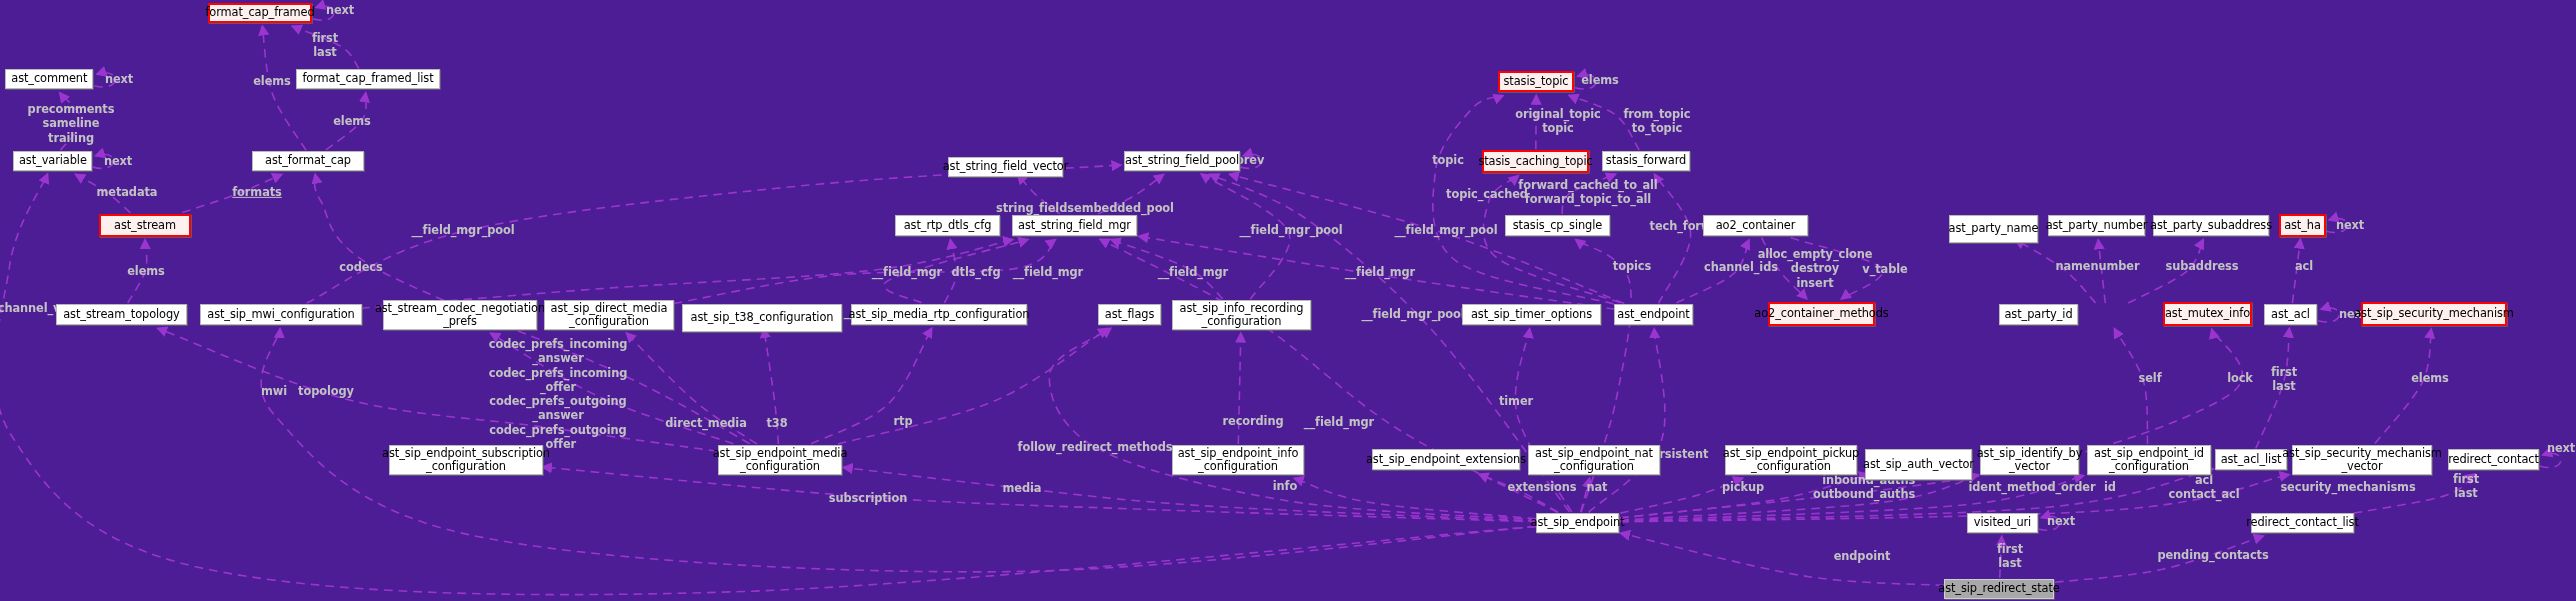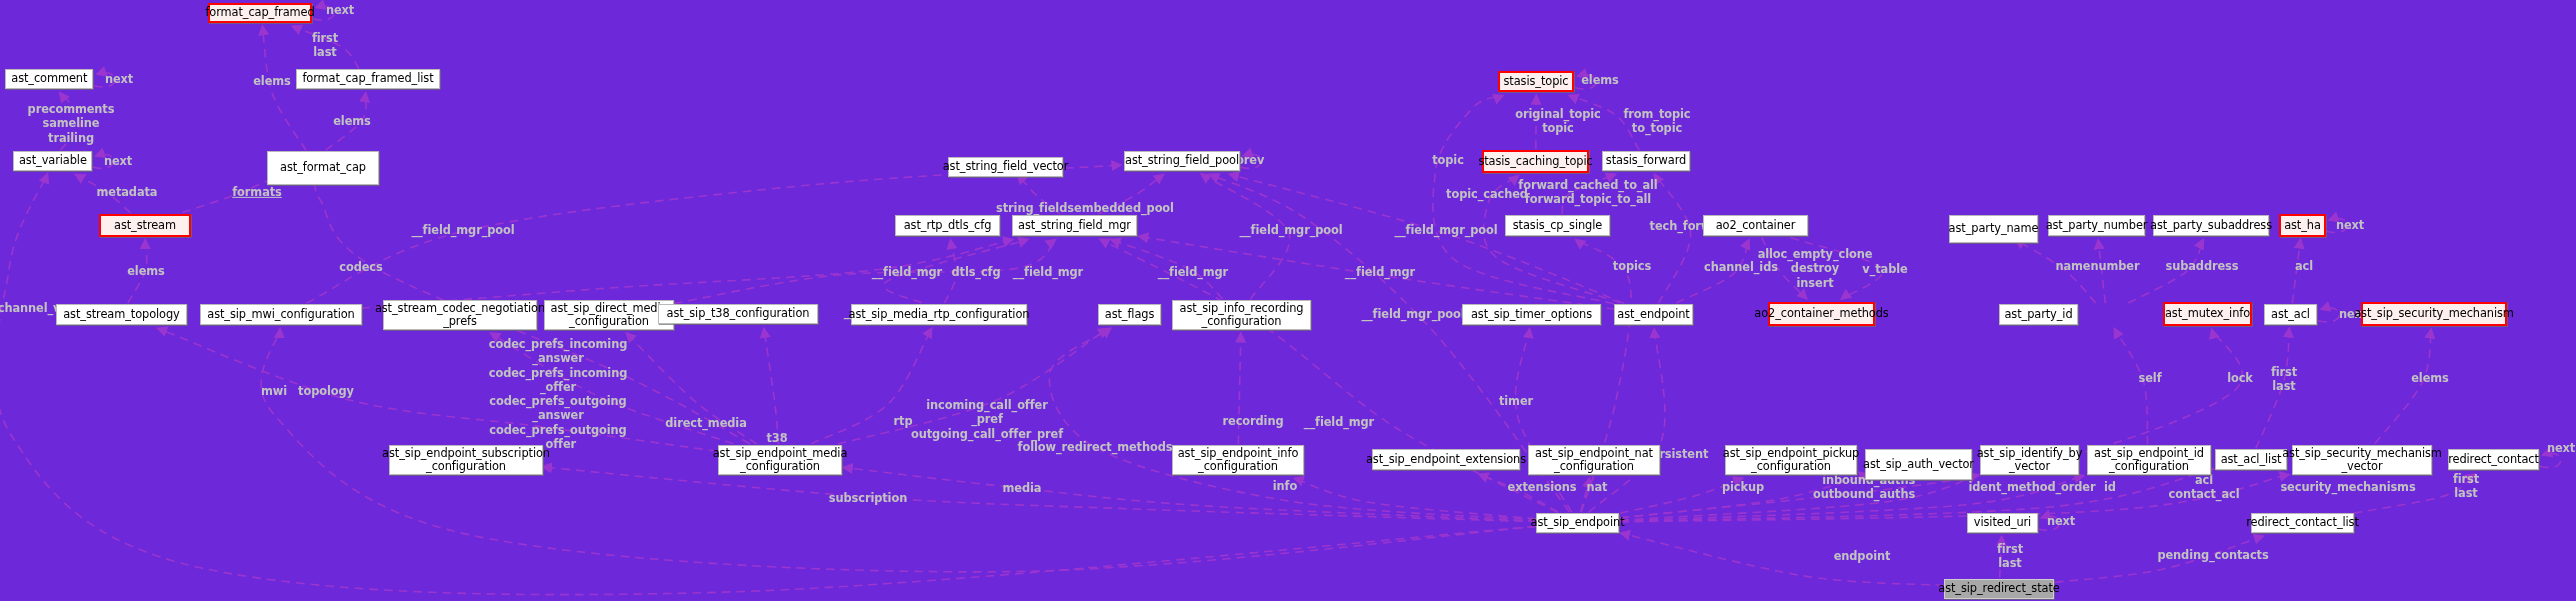--- a/index.html
+++ b/index.html
@@ -1,16 +1,16 @@
 <!DOCTYPE html>
 <html style="font-size:10.7px"><head>
 <meta charset="utf-8">
 <style>
   html,body{margin:0;padding:0;background:#000;}
-  #stage{position:relative;width:2576px;height:602px;background:#6d28d9;overflow:hidden;
+  #stage{position:relative;width:2576px;height:602px;background:#4c1d95;overflow:hidden;
          font-family:"DejaVu Sans","Liberation Sans",sans-serif;}
   #edge-layer{position:absolute;left:0;top:0;width:2576px;height:602px;}
   .node{position:absolute;display:flex;align-items:center;justify-content:center;
         box-sizing:border-box;background:#ffffff;color:#000;border:1.3px solid #b9b9b9;
         font-size:11.4px;line-height:1.18;text-align:center;white-space:pre;z-index:3;
         letter-spacing:-0.1px;box-shadow:0.7px 0.7px 0 #6e6e6e;}
   .node.highlight{background:#fdf0ef;border:2px solid #ff0000;}
   .node.selected{background:#a8a8a8;border:1.3px solid #cfcfcf;}
   .edge-label{position:absolute;transform:translate(-50%,-50%);color:#c2c2c2;
         font-size:11.4px;font-weight:bold;line-height:1.25;text-align:center;
@@ -102,41 +102,41 @@
         <path d="M3472,480 C3513,491 3513,451 3476,463" marker-end="url(#arrow)"></path>
         <path d="M3804,698 C3845,709 3845,669 3808,681" marker-end="url(#arrow)"></path>
         <path d="M3053,792 C3094,803 3094,763 3057,775" marker-end="url(#arrow)"></path>
       </g>
   </svg>
 <div class="node highlight" style="left: 208px; top: 2.7px; width: 104px; height: 20px;">format_cap_framed</div>
     <div class="node" style="left: 5.3px; top: 69px; width: 88px; height: 20px;">ast_comment</div>
     <div class="node" style="left: 296px; top: 69px; width: 144px; height: 20px;">format_cap_framed_list</div>
     <div class="node highlight" style="left: 1498px; top: 71px; width: 76px; height: 21.4px;">stasis_topic</div>
     <div class="node" style="left: 13.4px; top: 151px; width: 79px; height: 20px;">ast_variable</div>
-    <div class="node" style="left: 267px; top: 151px; width: 112px; height: 34px;">ast_format_cap</div>
+    <div class="node" style="left: 252px; top: 151px; width: 112px; height: 20px;">ast_format_cap</div>
     <div class="node" style="left: 948px; top: 157px; width: 115px; height: 20px;">ast_string_field_vector</div>
     <div class="node" style="left: 1124px; top: 151px; width: 116px; height: 20px;">ast_string_field_pool</div>
     <div class="node highlight" style="left: 1482px; top: 150px; width: 107px; height: 23px;">stasis_caching_topic</div>
     <div class="node" style="left: 1602px; top: 151px; width: 88px; height: 20px;">stasis_forward</div>
     <div class="node highlight" style="left: 99px; top: 214px; width: 92px; height: 23px;">ast_stream</div>
     <div class="node" style="left: 895px; top: 215px; width: 105px; height: 21.4px;">ast_rtp_dtls_cfg</div>
     <div class="node" style="left: 1012px; top: 215px; width: 125px; height: 21.4px;">ast_string_field_mgr</div>
     <div class="node" style="left: 1505px; top: 215px; width: 105px; height: 21.4px;">stasis_cp_single</div>
     <div class="node" style="left: 1703px; top: 215px; width: 105px; height: 21.4px;">ao2_container</div>
     <div class="node" style="left: 1949px; top: 215px; width: 89px; height: 28px;">ast_party_name</div>
     <div class="node" style="left: 2048px; top: 215px; width: 97px; height: 21.4px;">ast_party_number</div>
     <div class="node" style="left: 2153px; top: 215px; width: 116px; height: 21.4px;">ast_party_subaddress</div>
     <div class="node highlight" style="left: 2279px; top: 214px; width: 47px; height: 23px;">ast_ha</div>
     <div class="node" style="left: 56px; top: 304px; width: 131px; height: 21.4px;">ast_stream_topology</div>
     <div class="node" style="left: 200px; top: 304px; width: 162px; height: 21.4px;">ast_sip_mwi_configuration</div>
     <div class="node" style="left: 383px; top: 300px; width: 154px; height: 30px;">ast_stream_codec_negotiation
 _prefs</div>
     <div class="node" style="left: 544px; top: 300px; width: 130px; height: 30px;">ast_sip_direct_media
 _configuration</div>
-    <div class="node" style="left: 658px; top: 304px; width: 160px; height: 20px;">ast_sip_t38_configuration</div>
+    <div class="node" style="left: 682px; top: 304px; width: 160px; height: 28px;">ast_sip_t38_configuration</div>
     <div class="node" style="left: 851px; top: 304px; width: 176px; height: 21.4px;">ast_sip_media_rtp_configuration</div>
     <div class="node" style="left: 1098px; top: 304px; width: 63px; height: 21.4px;">ast_flags</div>
     <div class="node" style="left: 1172px; top: 300px; width: 139px; height: 30px;">ast_sip_info_recording
 _configuration</div>
     <div class="node" style="left: 1462px; top: 304px; width: 139px; height: 21.4px;">ast_sip_timer_options</div>
     <div class="node" style="left: 1614px; top: 304px; width: 79px; height: 21.4px;">ast_endpoint</div>
     <div class="node highlight" style="left: 1768px; top: 302px; width: 107px; height: 24px;">ao2_container_methods</div>
     <div class="node" style="left: 1999px; top: 304px; width: 79px; height: 21.4px;">ast_party_id</div>
     <div class="node highlight" style="left: 2163px; top: 302px; width: 89px; height: 24px;">ast_mutex_info</div>
     <div class="node" style="left: 2264px; top: 304px; width: 53px; height: 21.4px;">ast_acl</div>
@@ -184,25 +184,22 @@
     <div class="edge-label" style="left: 326px; top: 391px;">topology</div>
     <div class="edge-label" style="left: 558px; top: 394px;">codec_prefs_incoming
 _answer
 codec_prefs_incoming
 _offer
 codec_prefs_outgoing
 _answer
 codec_prefs_outgoing
 _offer</div>
     <div class="edge-label" style="left: 706px; top: 423px;">direct_media</div>
-    <div class="edge-label" style="left: 777px; top: 423px; margin-top: 15px;">t38</div>
+    <div class="edge-label" style="left: 777px; top: 423px;">t38</div>
     <div class="edge-label" style="left: 903px; top: 421px;">rtp</div>
-    <div class="edge-label" style="left: 987px; top: 419px;">incoming_call_offer
-_pref
-outgoing_call_offer_pref</div>
     <div class="edge-label" style="left: 1253px; top: 421px;">recording</div>
     <div class="edge-label" style="left: 879px; top: 312px;">__field_mgr</div>
     <div class="edge-label" style="left: 907px; top: 272px;">__field_mgr</div>
     <div class="edge-label" style="left: 976px; top: 272px;">dtls_cfg</div>
     <div class="edge-label" style="left: 1048px; top: 272px;">__field_mgr</div>
     <div class="edge-label" style="left: 1193px; top: 272px;">__field_mgr</div>
     <div class="edge-label" style="left: 1380px; top: 272px;">__field_mgr</div>
     <div class="edge-label" style="left: 1339px; top: 422px;">__field_mgr</div>
     <div class="edge-label" style="left: 1035px; top: 208px;">string_fields</div>
     <div class="edge-label" style="left: 1124px; top: 208px;">embedded_pool</div>

